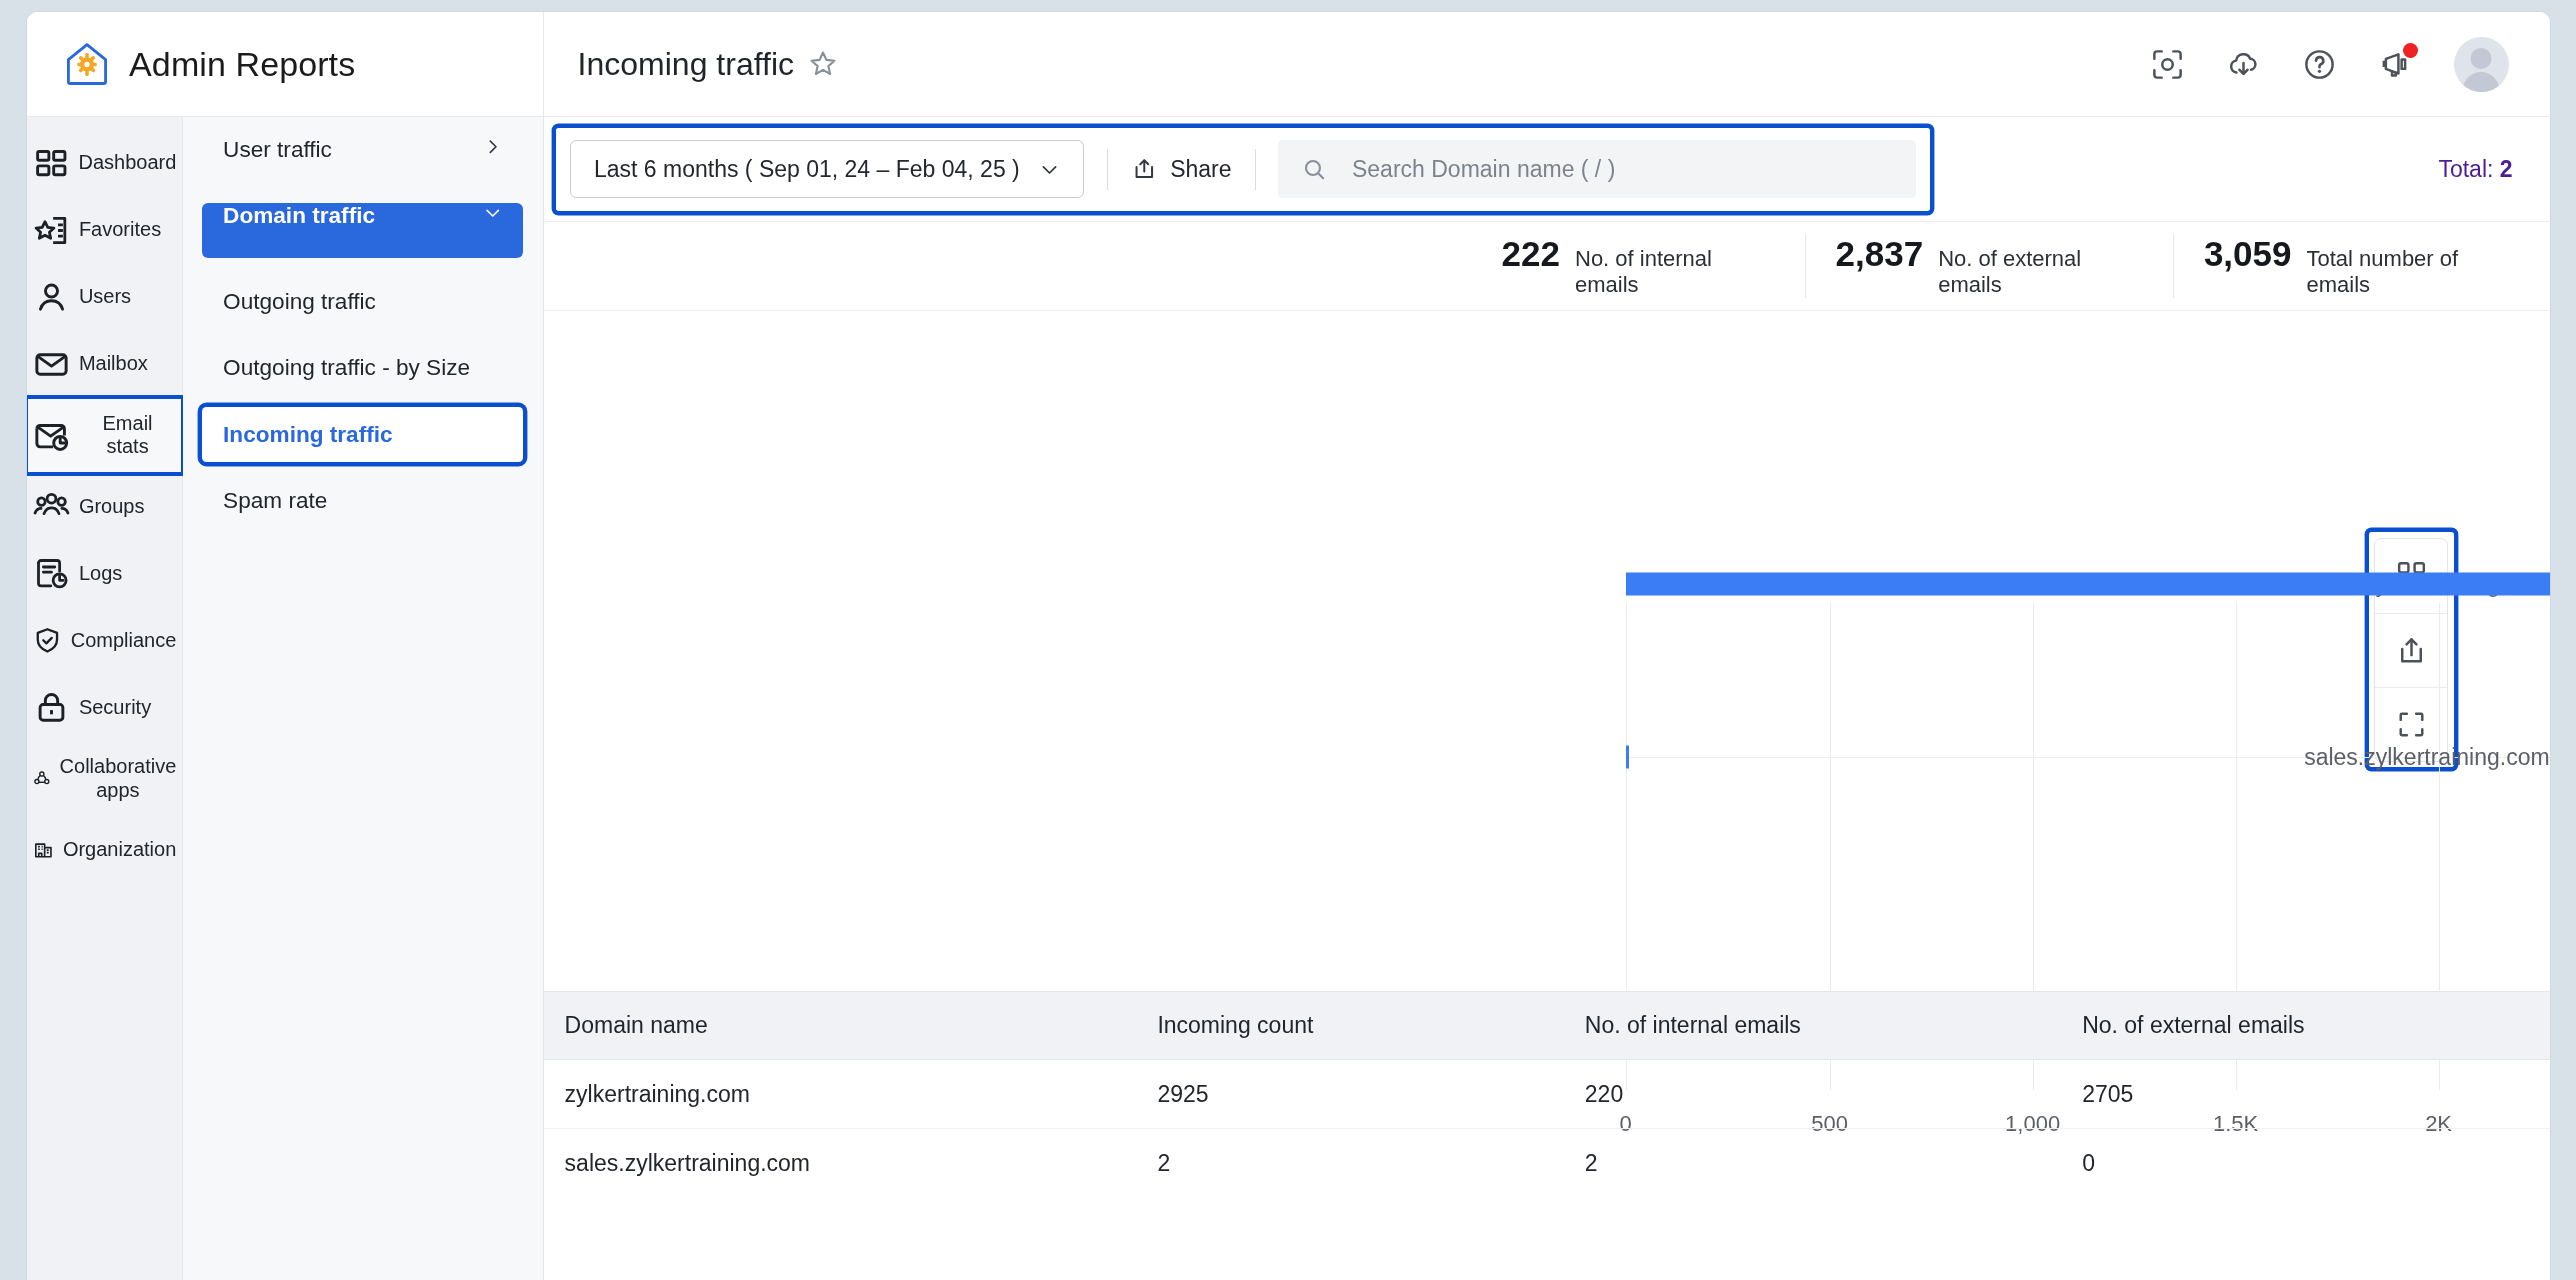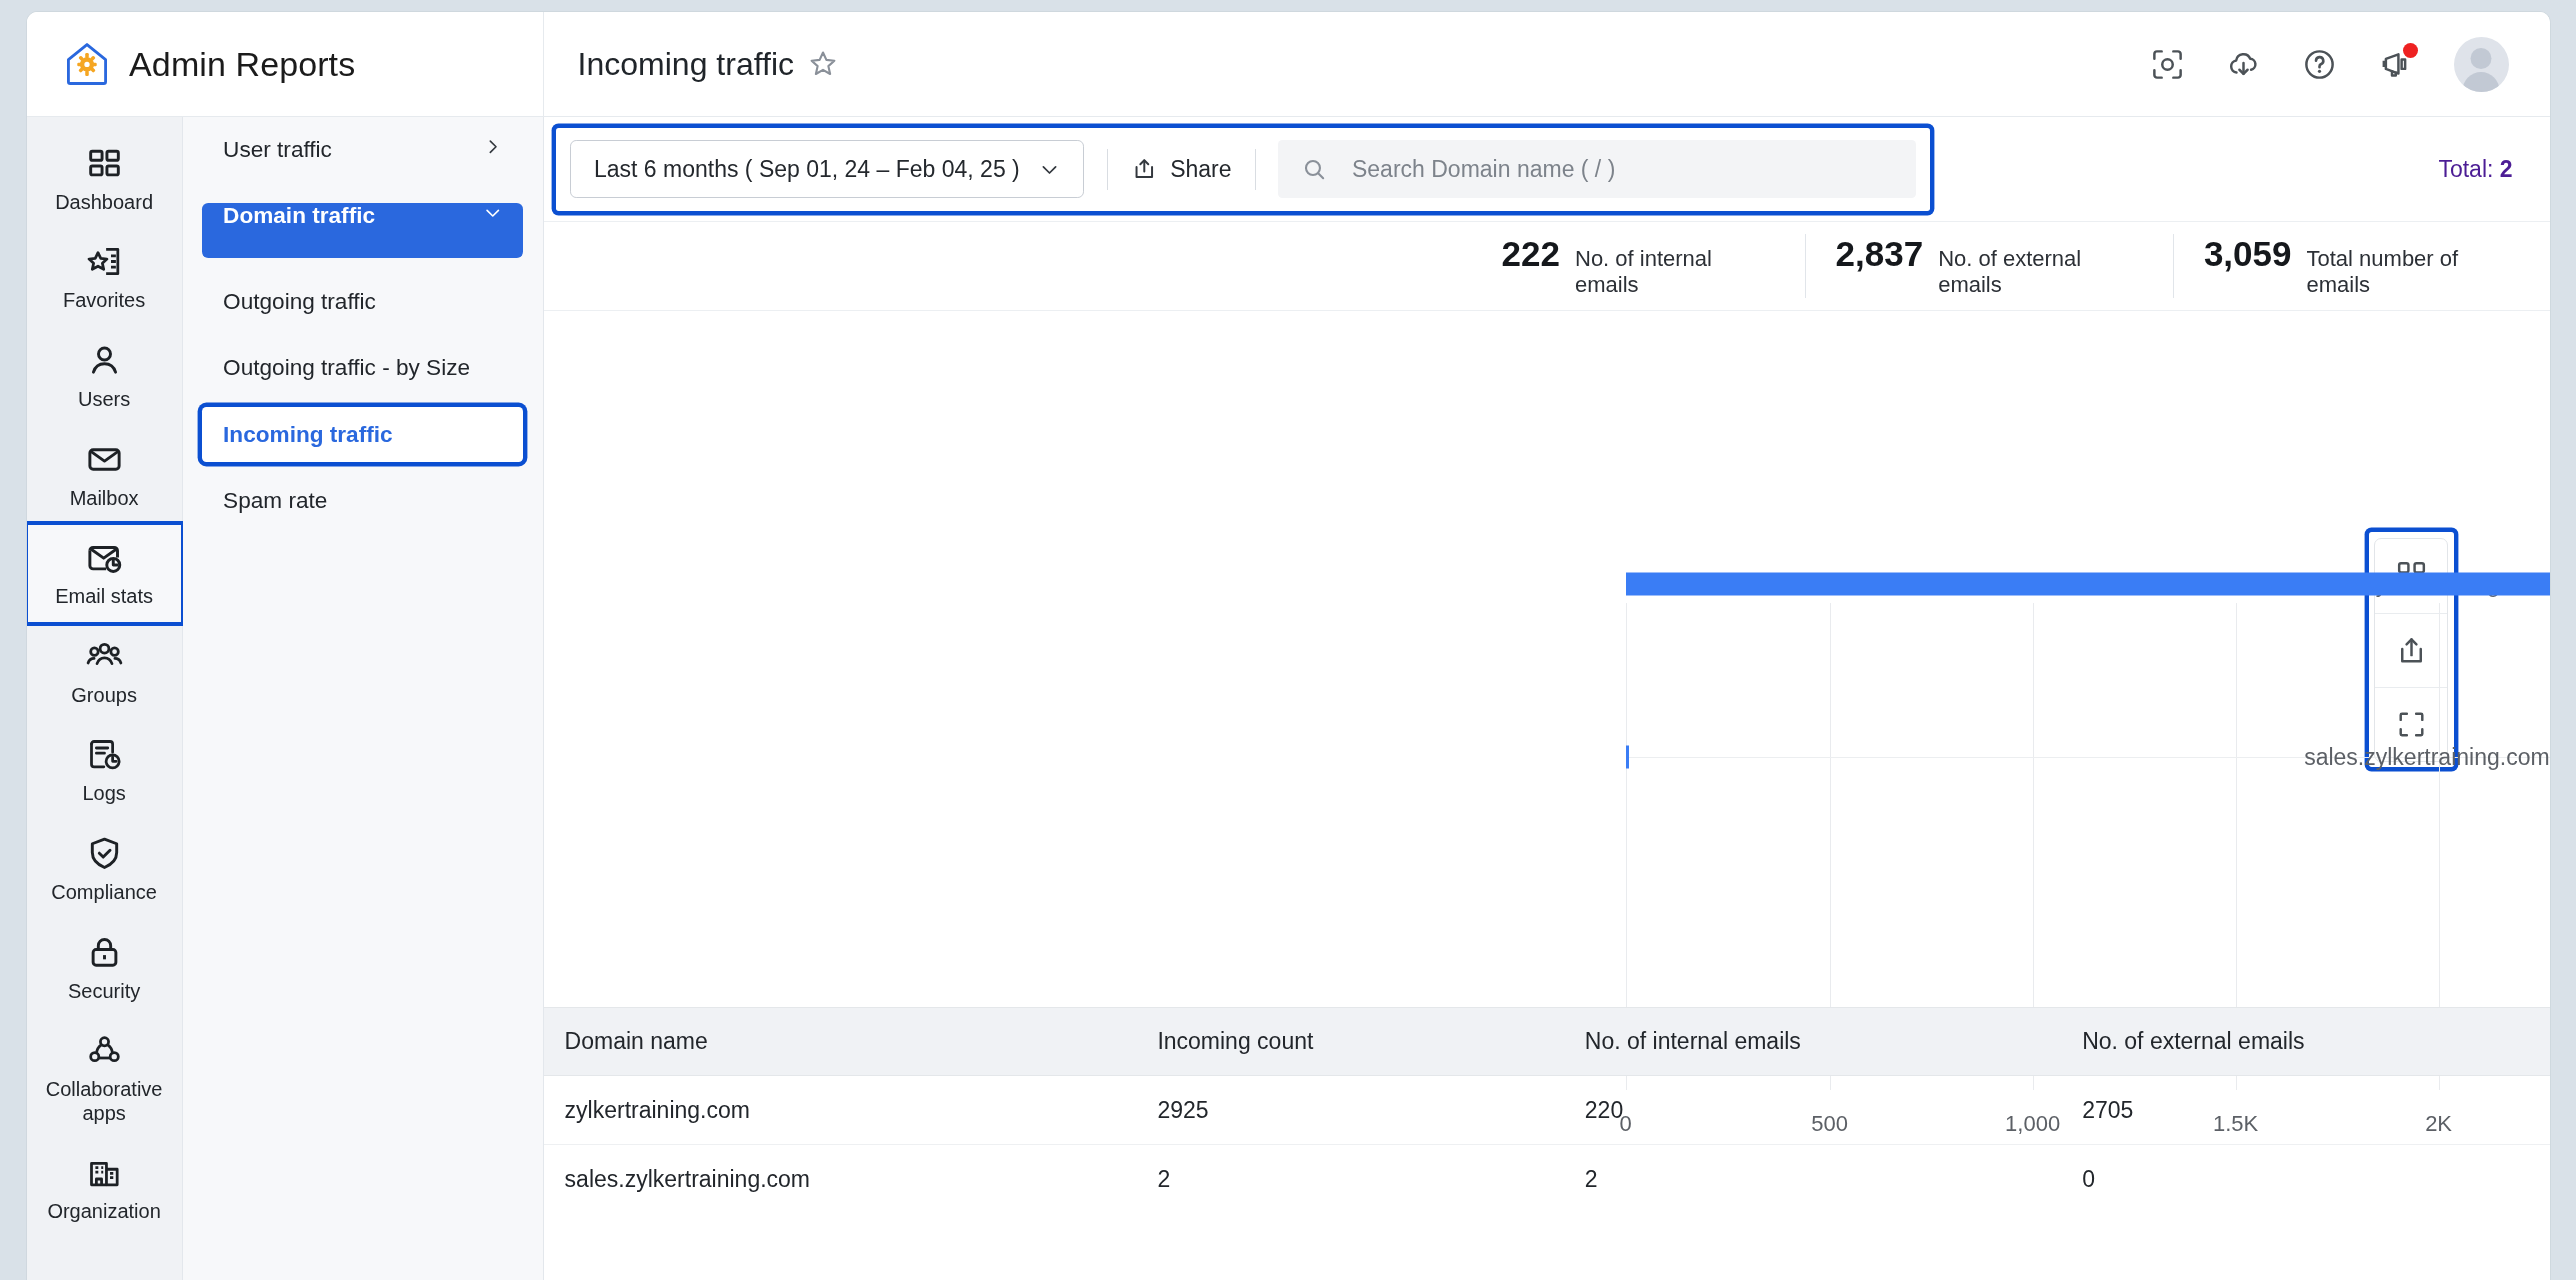--- a/index.html
+++ b/index.html
@@ -73,21 +73,21 @@
   
   .rail {
     position: absolute; left: 0; top: 105px;
     width: 156px; height: calc(100% - 105px);
     background: #f0f2f5;
     border-right: 0.9px solid #e3e7ec;
     padding-top: 12.4px;
   }
   .rail-item {
     position: relative;
-    display: flex; flex-direction: column; align-items: center;
+    display: flex; flex-direction: row; align-items: center;
     gap: 8px; padding: 14px 5.3px 14px; cursor: pointer;
   }
   .rail-item .ico { width: 39px; height: 39px; }
   .rail-label {
     font-size: 20px; color: #22262b; text-align: center; line-height: 1.18;
   }
   .rail-item.active {
     background: #f7f8fa;
     outline: 4.4px solid #0b4fd1;
     outline-offset: -1.8px;
@@ -208,21 +208,21 @@
     border-radius: 0 11.5px 11.5px 0;
   }
   .gridline { position: absolute; width: 0.9px; background: #e9ebee; }
   .axis-line { position: absolute; height: 0.9px; background: #eceef0; }
   .tick-label {
     position: absolute; transform: translateX(-50%);
     font-size: 22px; color: #5c6066; white-space: nowrap;
   }
 
   
-  .table { position: absolute; left: 0; right: 0; bottom: 0; height: 188px; }
+  .table { position: absolute; left: 0; right: 0; bottom: 16px; height: 188px; }
   .thead {
     display: flex; align-items: center; height: 69px;
     background: #f0f2f5; border-top: 0.9px solid #e4e7ea;
     border-bottom: 0.9px solid #e4e7ea;
   }
   .trow {
     display: flex; align-items: center; height: 69px;
     border-bottom: 0.9px solid #eef0f2;
   }
   .cell { font-size: 23px; color: #22262b; padding-left: 21px; }

